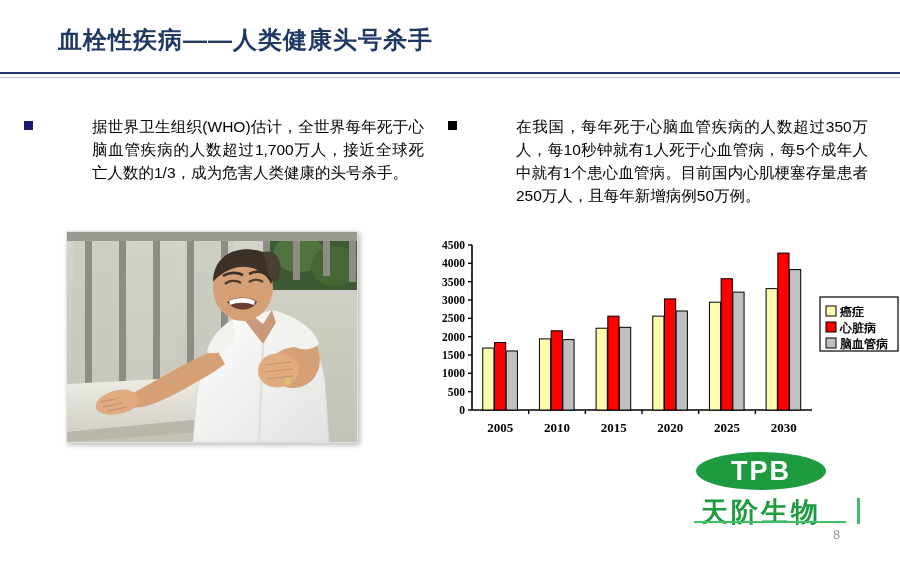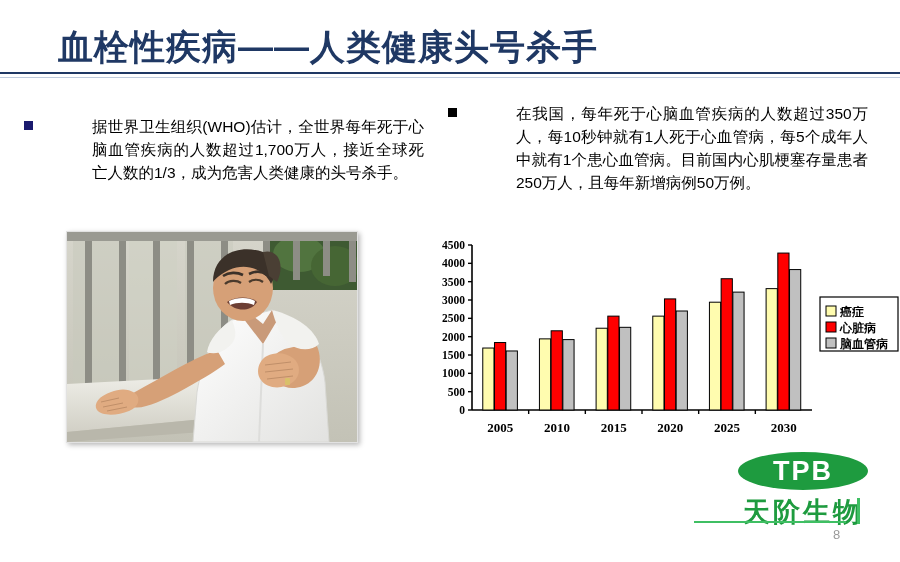--- a/index.html
+++ b/index.html
@@ -13,21 +13,21 @@
     font-family: "Liberation Sans", "DejaVu Sans", sans-serif;
     overflow: hidden;
     position: relative;
   }
 
   
   #slide-title {
     position: absolute;
     left: 58px;
     top: 24px;
-    font-size: 35px;
+    font-size: 24px;
     font-weight: bold;
     color: #1F3864;
     letter-spacing: 1px;
     white-space: nowrap;
   }
   #title-rule {
     position: absolute;
     left: 0px;
     top: 72px;
     width: 900px;
@@ -44,21 +44,21 @@
   }
 
   
   .bullet-block {
     position: absolute;
     display: flex;
     align-items: flex-start;
     gap: 36px;
   }
   #bullet-left  { left: 24px;  top: 115px; width: 400px; }
-  #bullet-right { left: 448px; top: 102px; width: 420px; }
+  #bullet-right { left: 448px; top: 115px; width: 420px; }
 
   .bullet-marker {
     width: 9px;
     height: 9px;
     flex: 0 0 9px;
     margin-top: 6px;
   }
   #bullet-left .bullet-marker  { background: #1a1a6e; }
   #bullet-right .bullet-marker { background: #000000; }
 
@@ -90,21 +90,21 @@
     left: 430px;
     top: 235px;
     width: 470px;
     height: 215px;
   }
   #chart-svg { display: block; }
 
   
   #logo-block {
     position: absolute;
-    left: 724px;
+    left: 682px;
     top: 452px;
     width: 158px;
     height: 70px;
     text-align: center;
   }
   #logo-ellipse-wrap { position: relative; width: 158px; height: 40px; }
   #logo-ellipse {
     position: absolute; left: 14px; top: 0;
     width: 130px; height: 38px;
     background: #1E9B3F;

